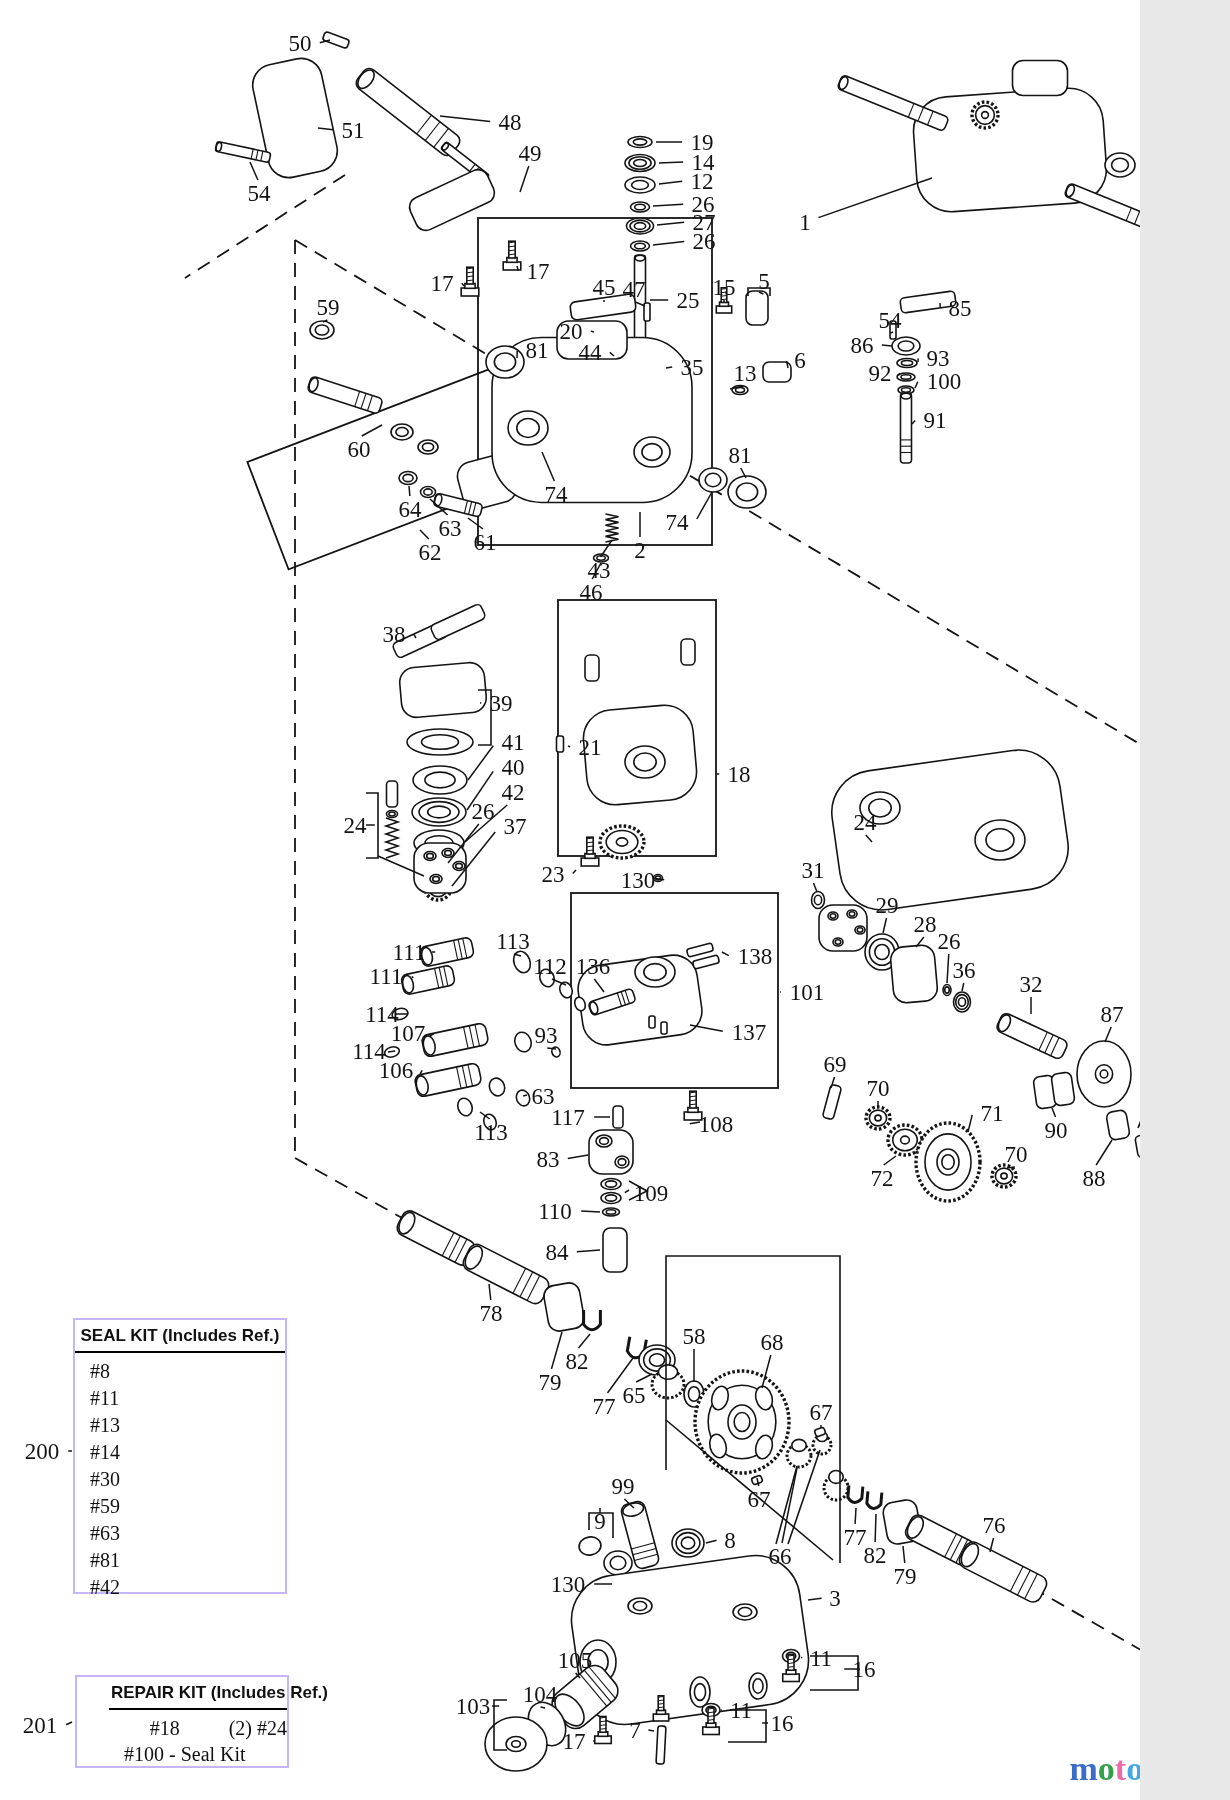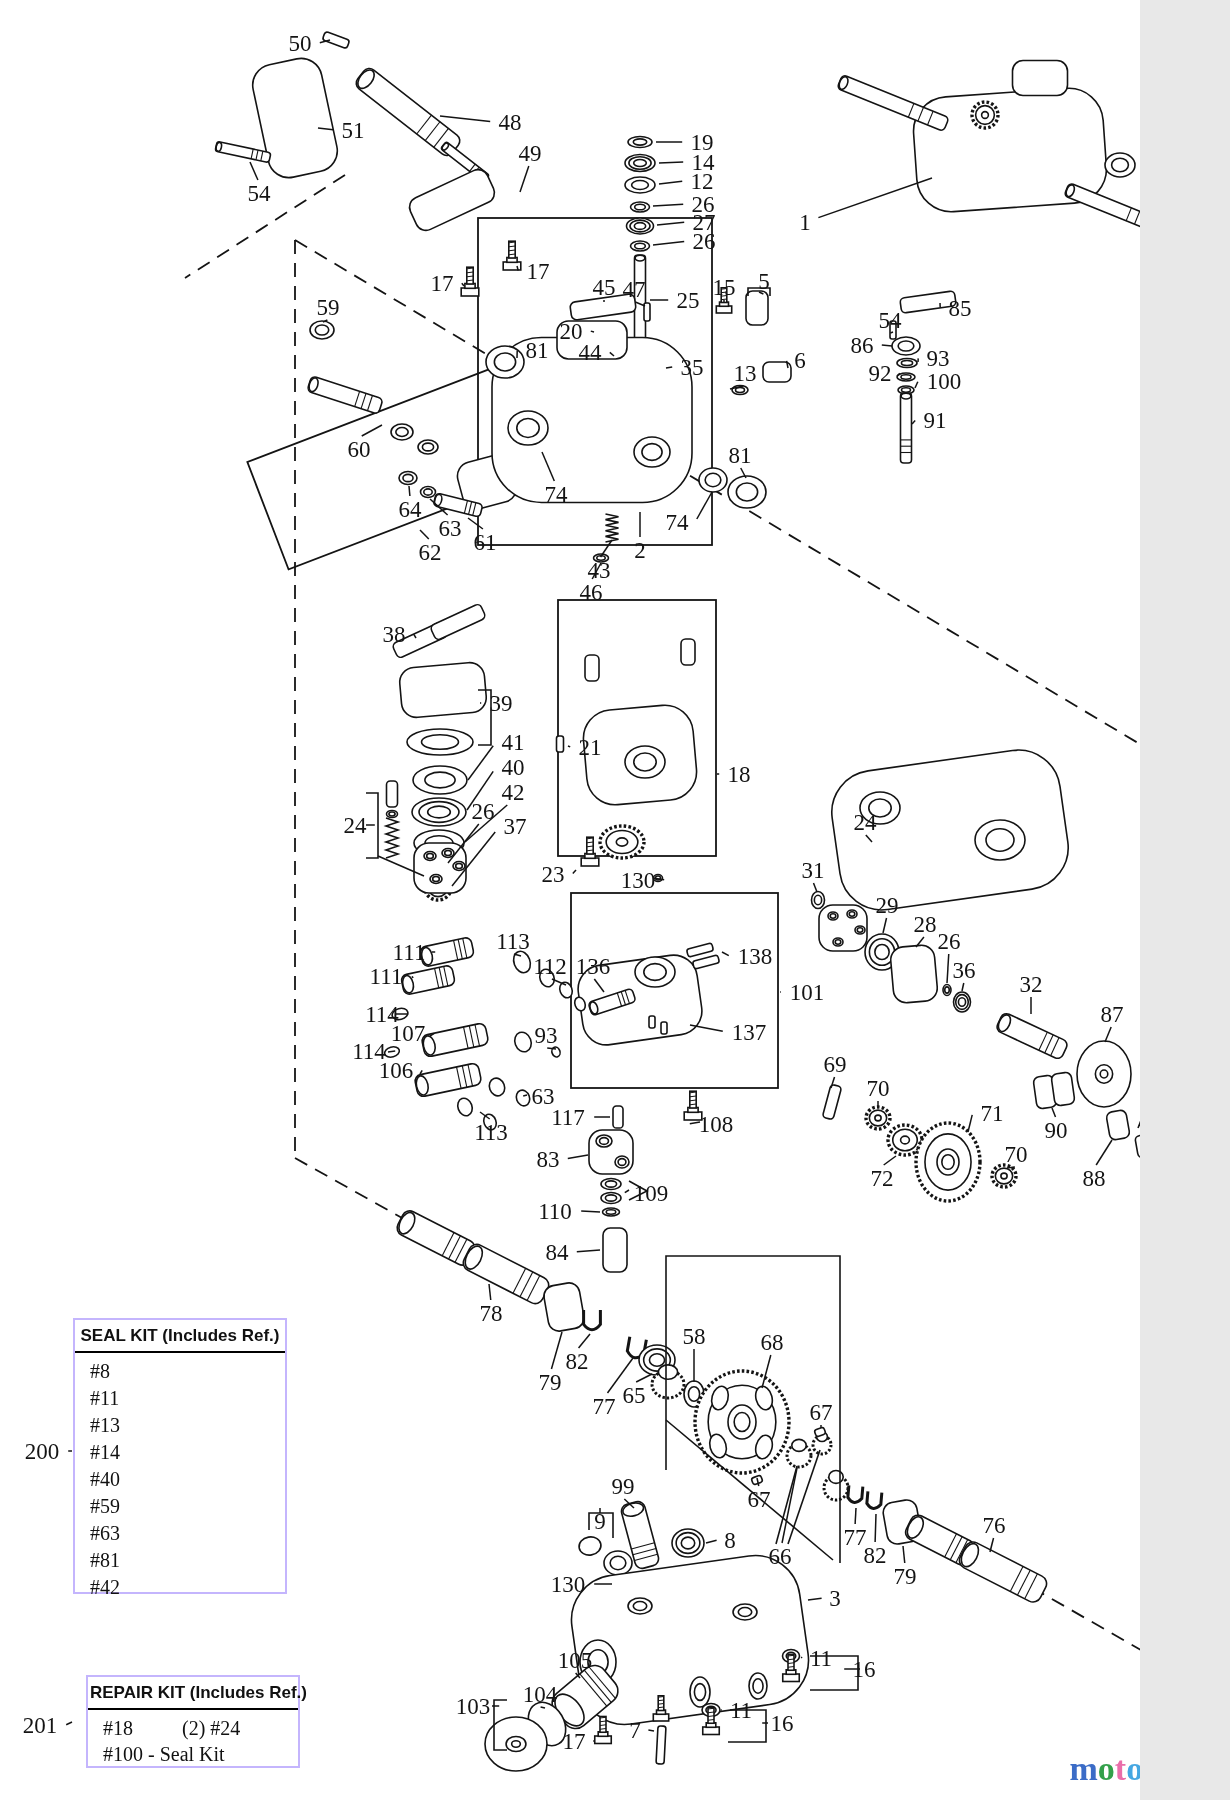--- a/index.html
+++ b/index.html
@@ -1138,33 +1138,33 @@
 
   
   <div class="kit-table" id="seal-kit" style="left:73px;top:1318px;width:214px;height:276px;">
     <div class="kit-head">SEAL KIT (Includes Ref.)</div>
     <div class="kit-body">
       <div class="kit-col" id="seal-col1">
           <div>#8</div>
           <div>#11</div>
           <div>#13</div>
           <div>#14</div>
-          <div>#40</div>
+          <div>#30</div>
           <div>#59</div>
           <div>#63</div>
           <div>#81</div>
           <div>#42</div>
         </div>
     </div>
   </div>
 
   
-  <div class="kit-table" id="repair-kit" style="left:86px;top:1675px;width:214px;height:93px;">
+  <div class="kit-table" id="repair-kit" style="left:75px;top:1675px;width:214px;height:93px;padding-left:32px;">
     <div class="kit-head">REPAIR KIT (Includes Ref.)</div>
-    <div class="kit-row" style="padding-top:5px;">
+    <div class="kit-row" style="padding-top:5px;text-align:right;">
       <span>#18</span>
       <span class="c2">(2) #24</span>
     </div>
     <div class="kit-row">
       <span>#100 - Seal Kit</span>
     </div>
   </div>
 
   
   <div class="logo" id="logo"><span style="color: rgb(59, 108, 199);">m</span><span style="color: rgb(51, 160, 74);">o</span><span style="color: rgb(234, 109, 170);">t</span><span style="color: rgb(69, 167, 226);">o</span><span style="color: rgb(226, 88, 157);">r</span><span style="color: rgb(76, 168, 84);">u</span><span style="color: rgb(240, 165, 29);">f</span><span class="tick" style="color: rgb(240, 165, 29);">'</span><span class="suffix" style="color: rgb(141, 141, 141);">.de</span></div>

